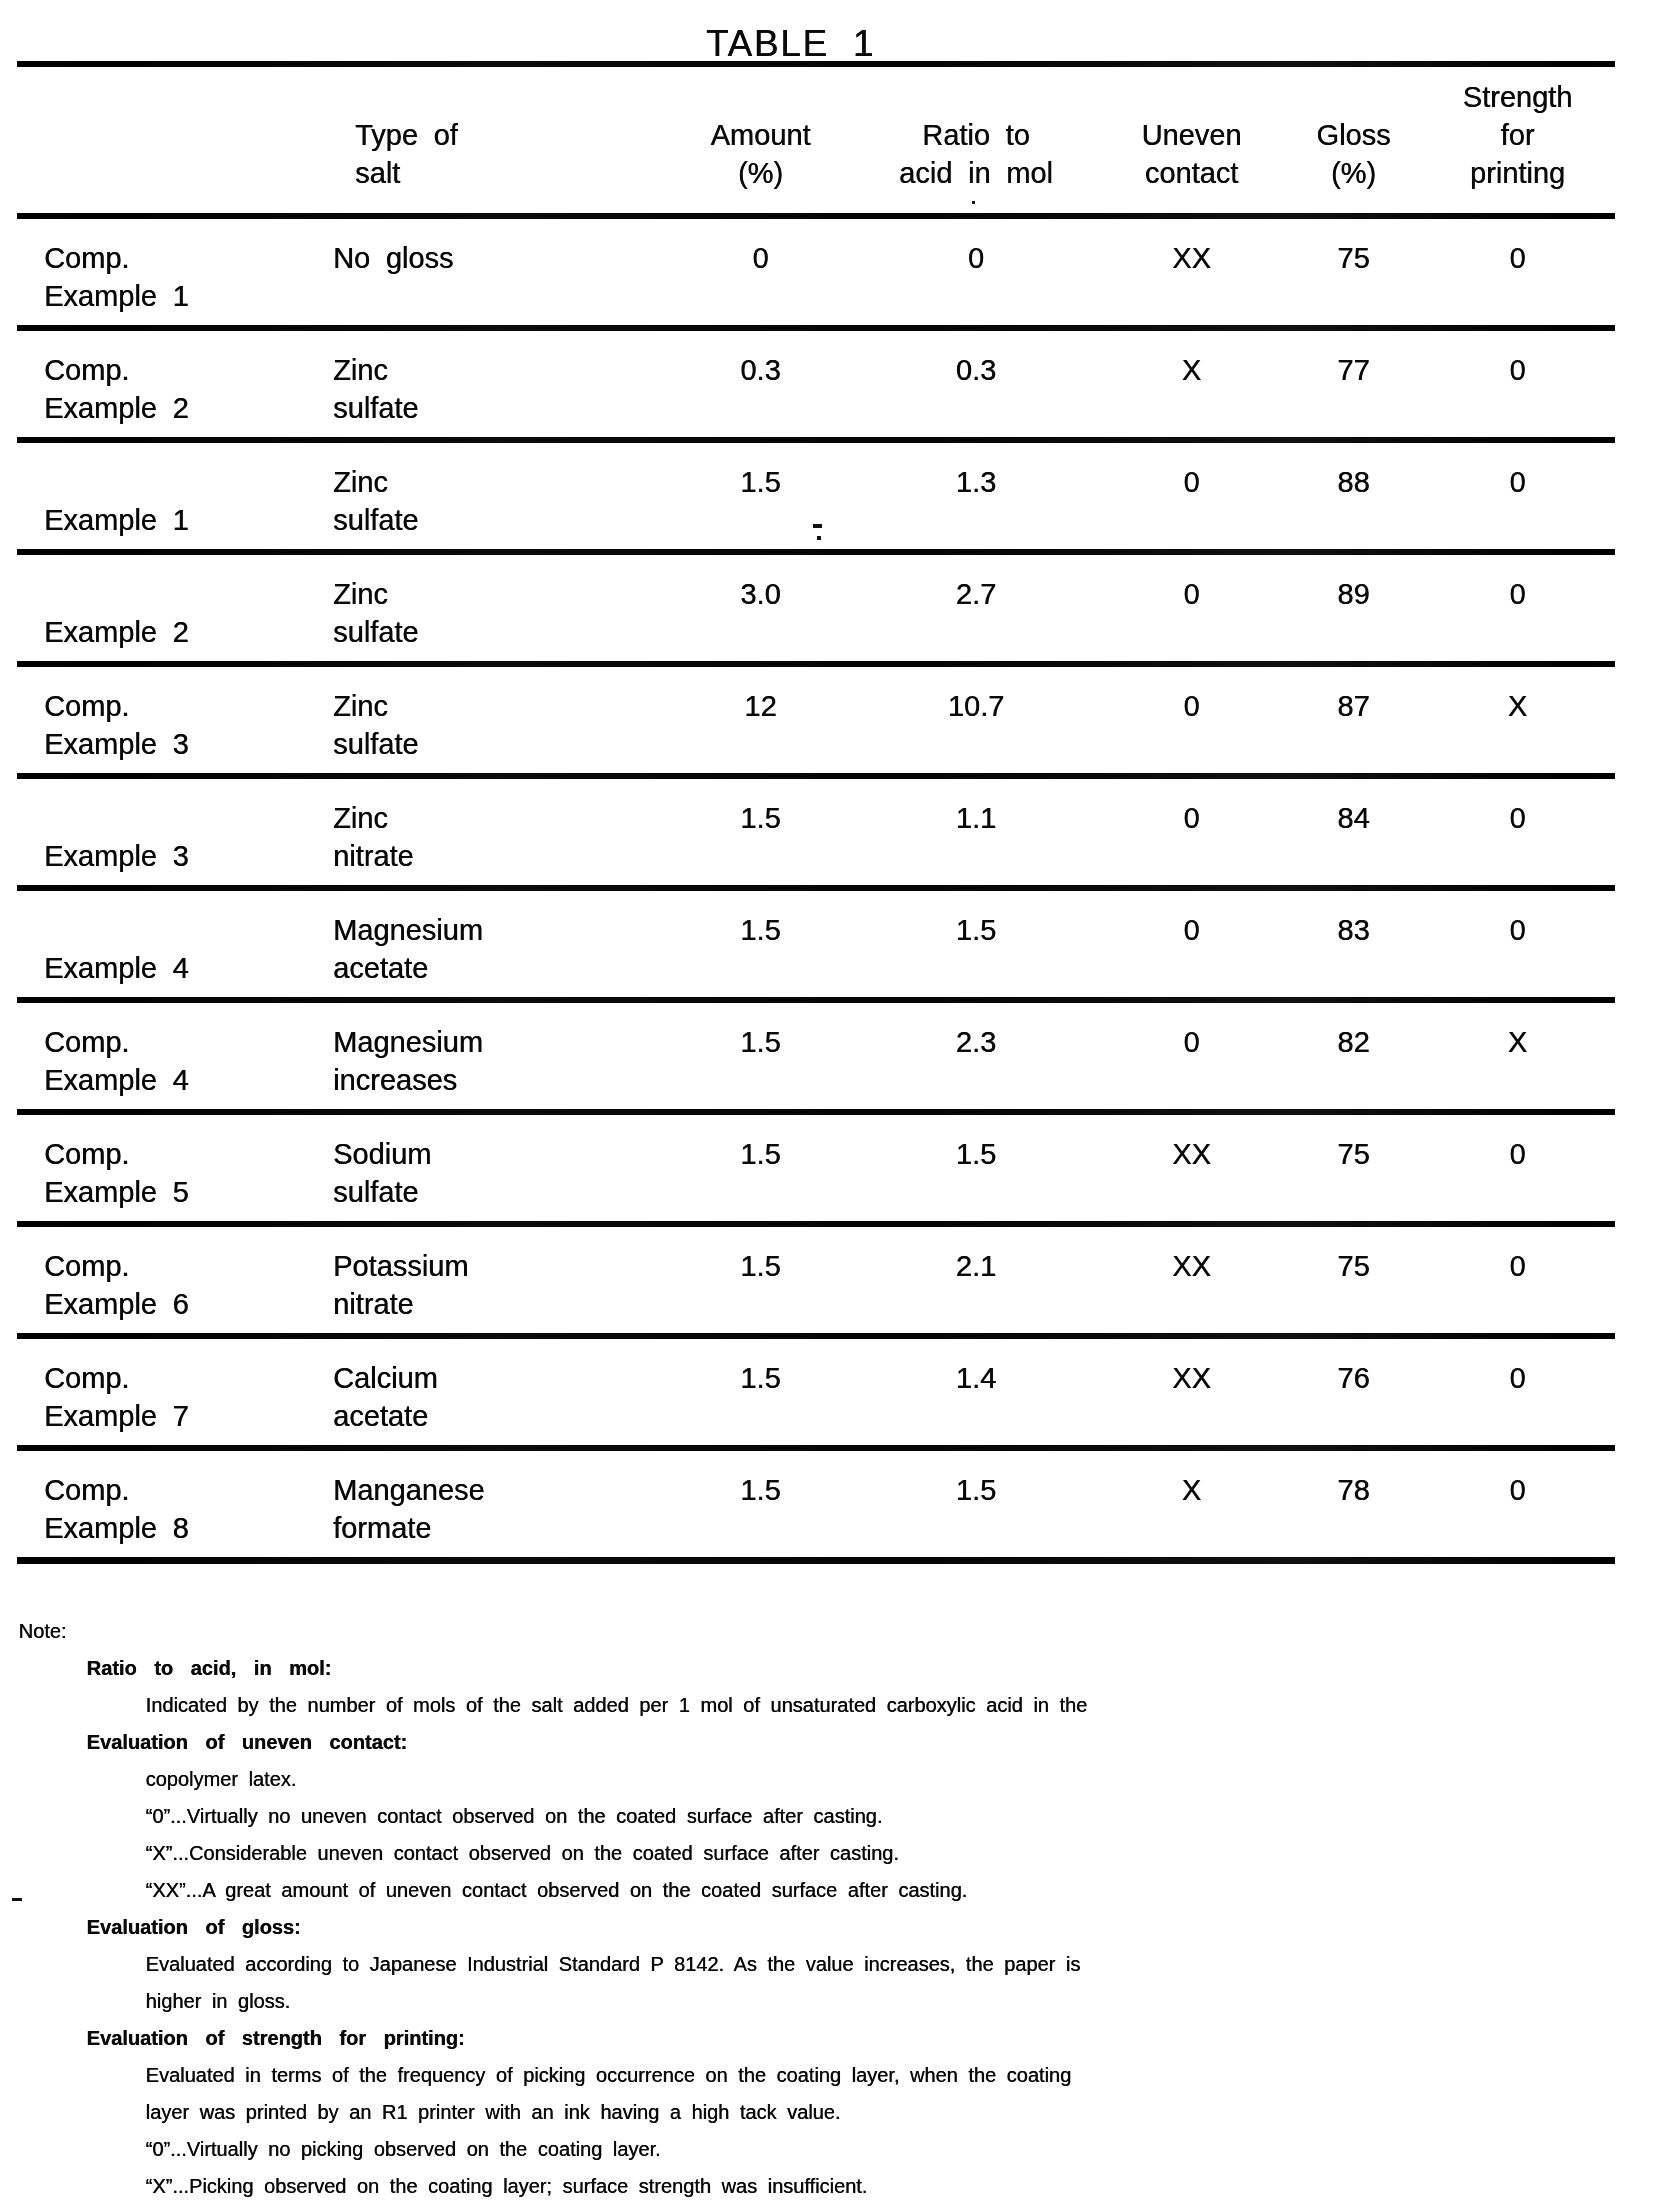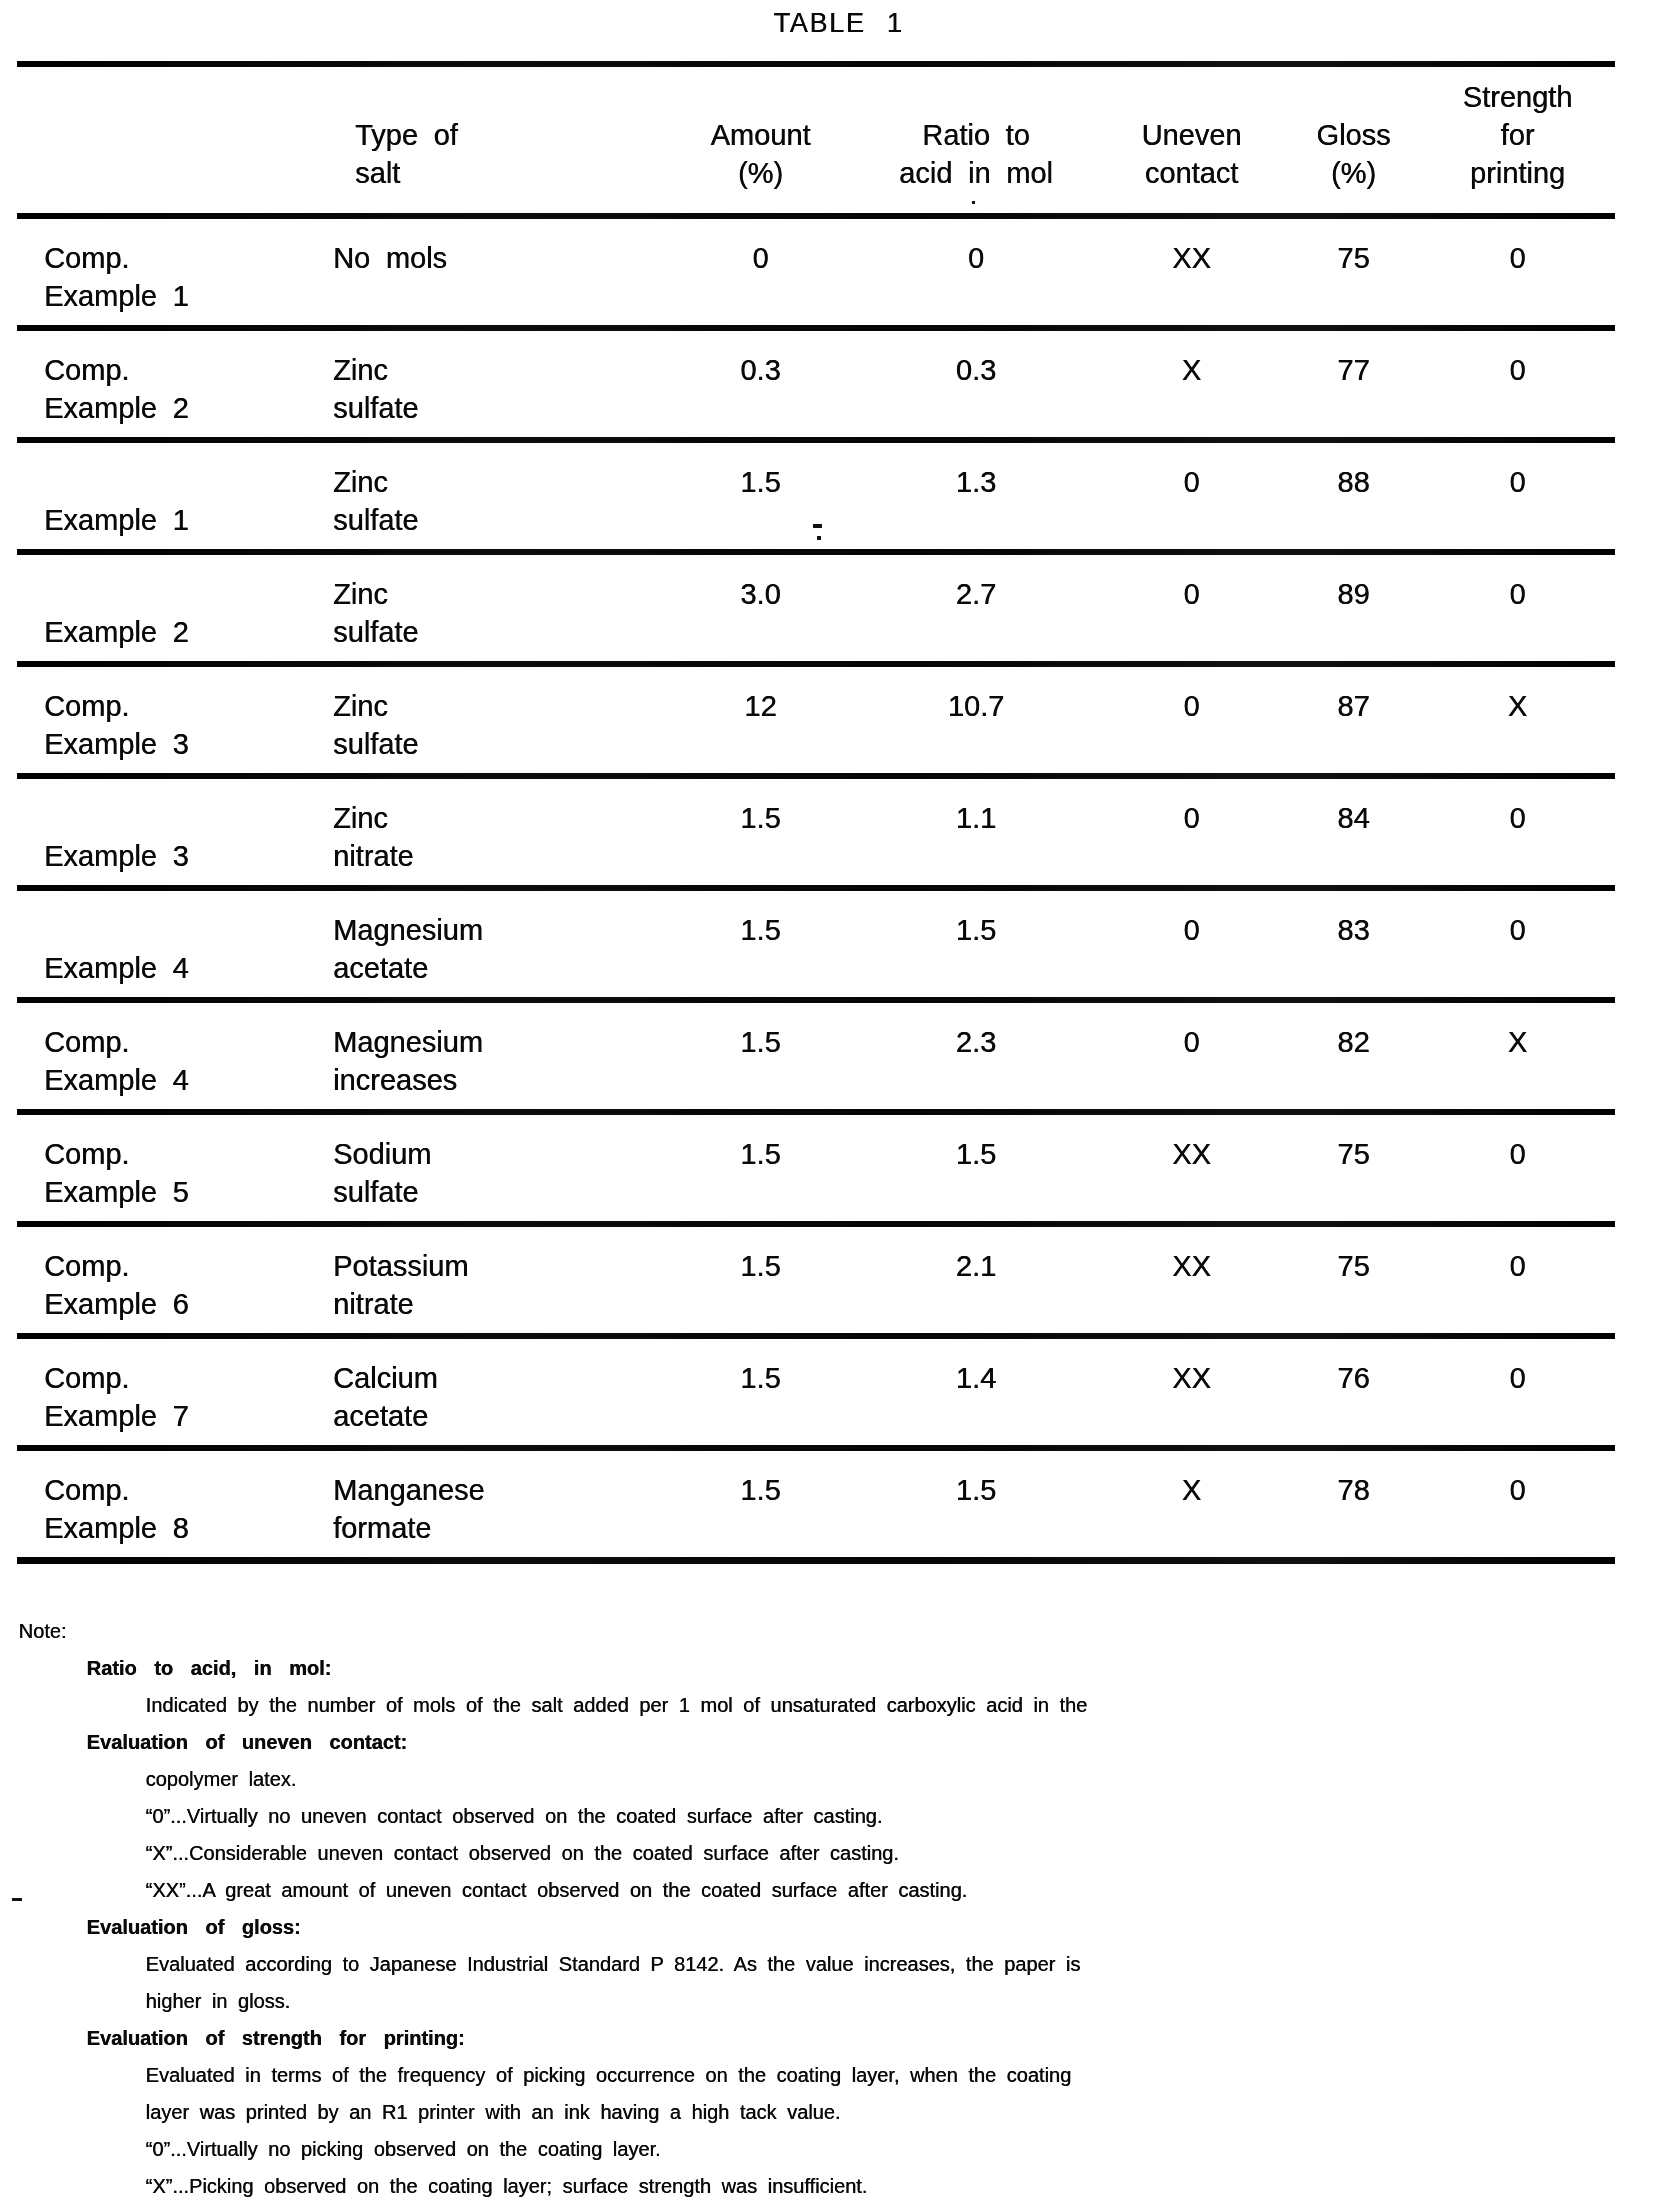--- a/index.html
+++ b/index.html
@@ -9,23 +9,23 @@
     font-family: "Liberation Sans", "DejaVu Sans", sans-serif;
     color: #0a0a0a;
     position: relative;
     overflow: hidden;
   }
   .page {
     position: relative; width: 1660px; height: 2205px;
     text-shadow: 0.4px 0.2px 0 currentColor; 
   }
   .doc-title {
-    position: absolute; top: 8px; left: 0; width: 1581px;
+    position: absolute; top: 23px; left: 0; width: 1581px;
     text-align: center;
-    font-size: 27px; letter-spacing: 1.7px; word-spacing: 12px; margin-left: 48px;
+    font-size: 37px; letter-spacing: 1.7px; word-spacing: 12px;
   }
   .tablewrap { position: absolute; top: 61px; left: 17px; width: 1598px; }
   .rule { height: 6px; background: #060606; }
   .rule.bottom { height: 6.8px; }
   
   .rule { background: linear-gradient(90deg, #000 0%, #0c0c0c 30%, #050505 55%, #101010 80%, #000 100%); }
 
   .grid7 {
     display: grid;
     grid-template-columns: 294px 355px 189px 242px 189px 135px 193px;
@@ -101,21 +101,21 @@
     </div>
 
     <div class="rule"></div>
 
     <div class="grid7 trow">
       <div class="cell label">
         <div class="line">Comp.</div>
         <div class="line">Example 1</div>
       </div>
       <div class="cell salt">
-        <div class="line">No mols</div>
+        <div class="line">No gloss</div>
         <div class="line"></div>
       </div>
       <div class="cell num">
           <div class="line">0</div>
         </div>
       <div class="cell num">
           <div class="line">0</div>
         </div>
       <div class="cell num">
           <div class="line">XX</div>

